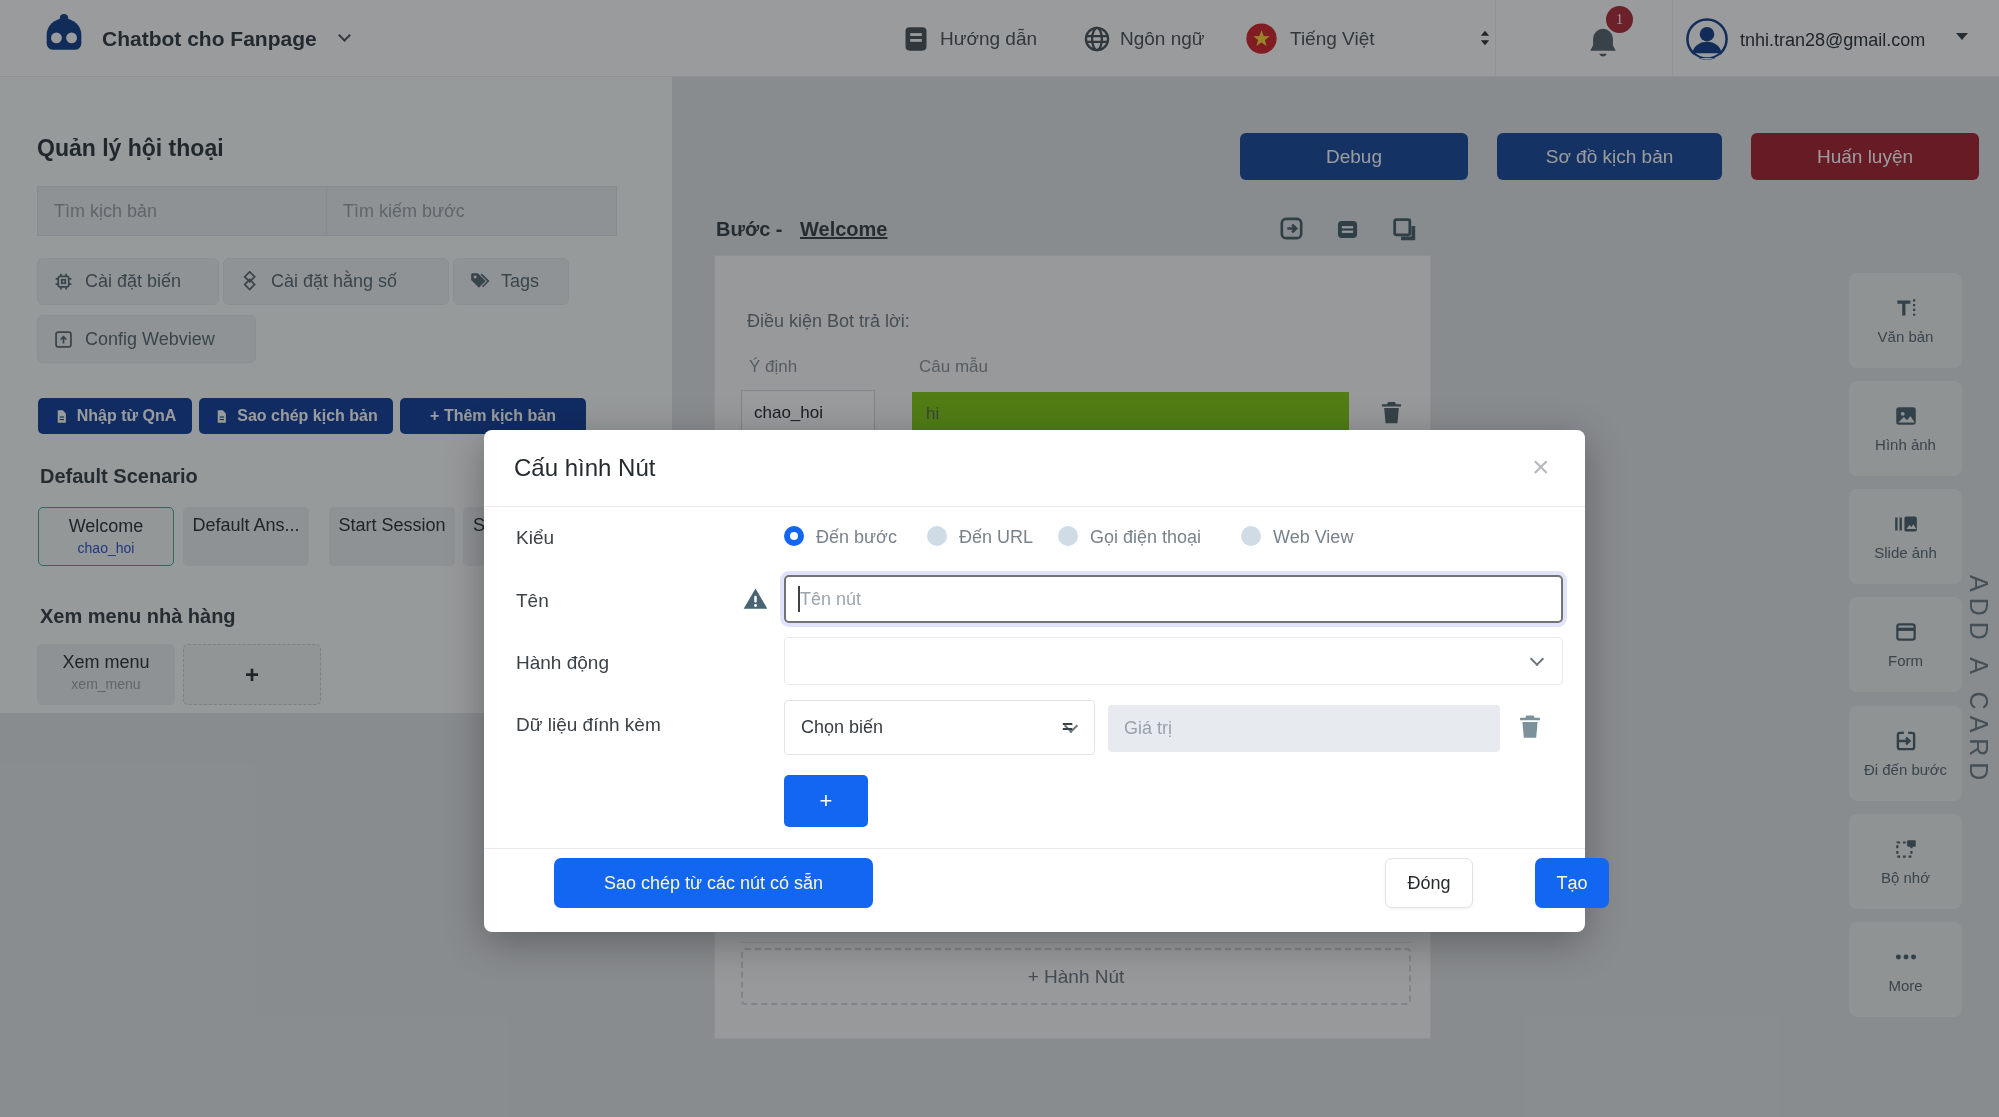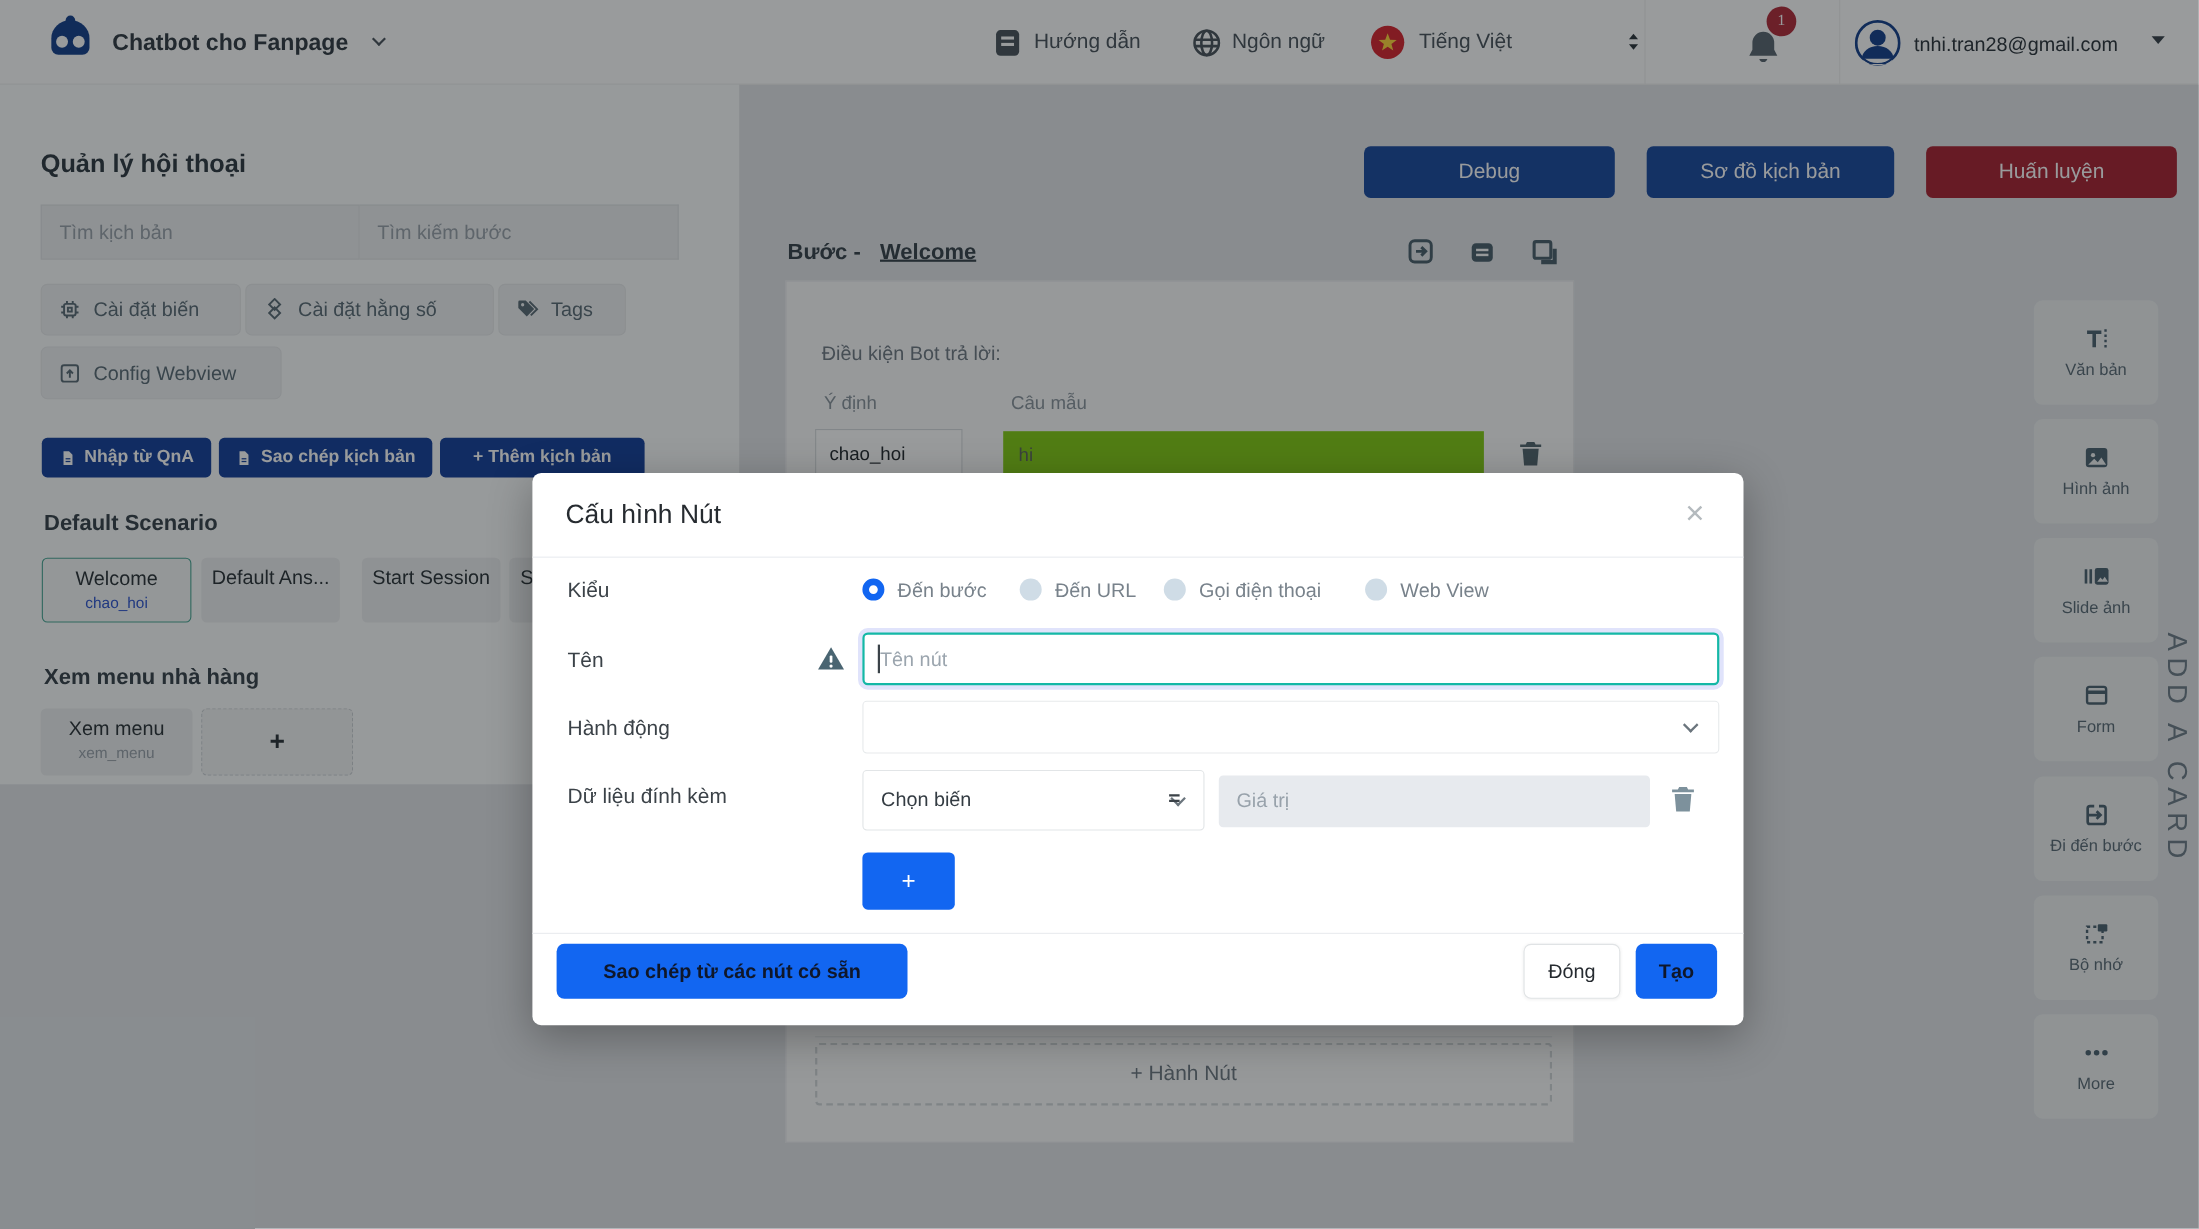--- a/index.html
+++ b/index.html
@@ -56,29 +56,29 @@
   .overlay { left:0; top:0; width:1999px; height:1117px; background:rgba(13,17,20,0.42); z-index:50; }
   .modal { left:484px; top:430px; width:1101px; height:502px; background:#fff; border-radius:8px; box-shadow:0 10px 40px rgba(0,0,0,0.3); z-index:60; }
   .m-title { font-size:24px; font-weight:500; color:#262b30; }
   .m-close { font-size:30px; color:#b4babe; cursor:pointer; line-height:1; }
   .m-hline { height:1px; background:#e9ecef; left:0; width:1101px; }
   .m-label { font-size:19px; color:#3b4248; }
   .radio { width:20px; height:20px; border-radius:50%; }
   .radio.on { background:#fff; border:6px solid #1266f1; }
   .radio.off { background:#cfdce6; }
   .r-label { font-size:18px; color:#78828b; }
-  .name-input { border:2px solid #14b8a6; box-shadow:0 0 0 4px #e0e3fb; border-radius:5px; font-size:18px; color:#23292e; padding:0 14px; outline:none; font-family:"Liberation Sans",sans-serif; }
+  .name-input { border:2px solid #737373; box-shadow:0 0 0 4px #e0e3fb; border-radius:5px; font-size:18px; color:#23292e; padding:0 14px; outline:none; font-family:"Liberation Sans",sans-serif; }
   .name-input::placeholder { color:#9ba5ae; }
   .m-select { border:1px solid #e2e5e7; border-radius:4px; background:#fff; display:flex; align-items:center; padding:0 16px; font-size:18px; color:#343c43; cursor:pointer; }
   .m-chev { width:10px; height:10px; border-right:2px solid #6b757d; border-bottom:2px solid #6b757d; transform:rotate(45deg); margin-top:-4px; }
   .val-input { background:#e7eaee; border:none; border-radius:4px; font-size:18px; color:#23292e; padding:0 16px; outline:none; font-family:"Liberation Sans",sans-serif; }
   .val-input::placeholder { color:#98a2ab; }
   .eq { font-size:19px; font-weight:700; color:#3b4248; }
   .m-plus { background:#1266f1; border-radius:5px; color:#fff; font-size:22px; display:flex; align-items:center; justify-content:center; cursor:pointer; }
-  .m-btn-blue { background:#1266f1; border-radius:7px; color:#0f172a; font-size:18px; font-weight:700; display:flex; align-items:center; justify-content:center; cursor:pointer; }
+  .m-btn-blue { background:#1266f1; border-radius:7px; color:#fef9c3; font-size:18px; font-weight:400; display:flex; align-items:center; justify-content:center; cursor:pointer;margin-left:48px; }
   .m-btn-white { background:#fff; border:1px solid #e0e3e5; border-radius:7px; color:#262b30; font-size:18px; display:flex; align-items:center; justify-content:center; cursor:pointer; box-shadow:0 1px 3px rgba(0,0,0,0.06); }
   .cursor-bar { display:inline-block; width:1.5px; height:26px; background:#3a4248; vertical-align:middle; }
 </style>
 </head>
 <body>
 
 <div id="app">
 
   <div class="abs navbar">
     <div class="abs" style="left:38px; top:13px;">

